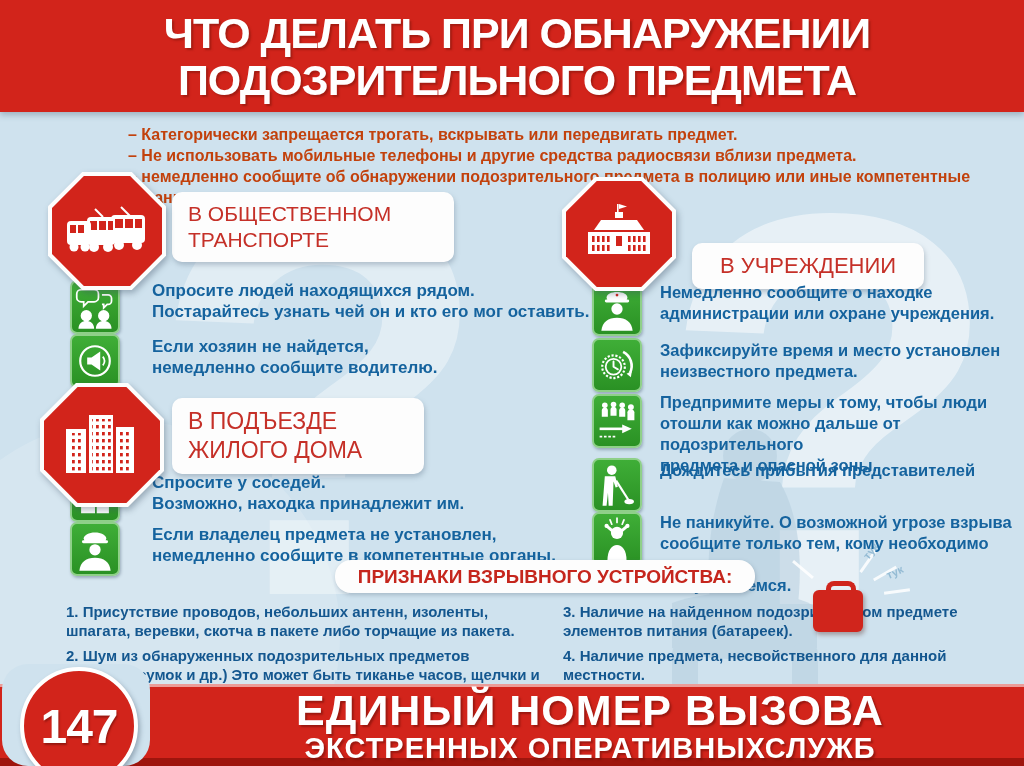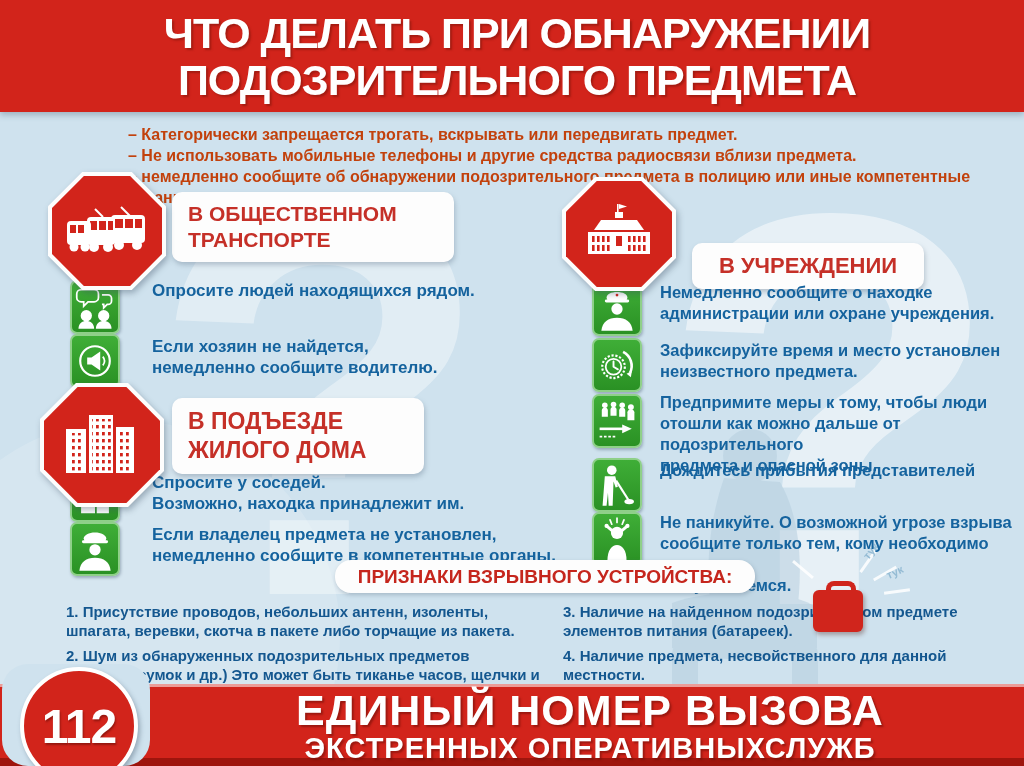--- a/index.html
+++ b/index.html
@@ -25,21 +25,21 @@
   
   .oct{position:absolute;z-index:3;filter:drop-shadow(2px 3px 3px rgba(60,80,100,.4));}
   .oct .outer{clip-path:polygon(29% 0%,71% 0%,100% 29%,100% 71%,71% 100%,29% 100%,0% 71%,0% 29%);background:#fdfdfd;width:100%;height:100%;position:absolute;}
   .oct .inner{clip-path:polygon(29% 0%,71% 0%,100% 29%,100% 71%,71% 100%,29% 100%,0% 71%,0% 29%);background:#d2241b;position:absolute;left:4px;top:4px;right:4px;bottom:4px;display:flex;align-items:center;justify-content:center;}
   .oct-transport{left:48px;top:172px;width:118px;height:118px;}
   .oct-residential{left:40px;top:383px;width:124px;height:124px;}
   .oct-institution{left:562px;top:177px;width:114px;height:114px;}
 
   
   .glabel{position:absolute;z-index:2;background:#fdfdfd;border-radius:10px;box-shadow:1px 3px 5px rgba(90,110,130,.35);padding:9px 16px;}
-  .glabel .l{color:#c53028;font-weight:bold;}
+  .glabel .l{color:#c53028;font-weight:normal;}
   .glabel-transport{left:172px;top:192px;width:250px;}
   .glabel-transport .l{font-size:21px;line-height:26px;}
   .glabel-residential{left:172px;top:398px;width:220px;}
   .glabel-residential .l{font-size:23px;line-height:29px;}
   .glabel-institution{left:692px;top:196px;width:200px;text-align:center;margin-top:47px;}
   .glabel-institution .l{font-size:22px;line-height:28px;}
 
   
   .gicon{position:absolute;z-index:2;width:46px;height:50px;background:linear-gradient(180deg,#3fae37,#2a9124);border:2px solid #8fd089;border-radius:7px;box-shadow:1px 2px 3px rgba(70,90,110,.4);display:flex;align-items:center;justify-content:center;}
   .gicon svg{width:40px;height:44px;}
@@ -137,20 +137,21 @@
       <path d="M7 5h15a5 5 0 0 1 5 5v4a5 5 0 0 1-5 5h-7l-5 5v-5H7a5 5 0 0 1-5-5v-4a5 5 0 0 1 5-5z" fill="none" stroke="#fff" stroke-width="2"></path>
       <path d="M31 11h7a4 4 0 0 1 4 4v3a4 4 0 0 1-4 4h-1l-4 4v-4h-2" fill="none" stroke="#fff" stroke-width="2"></path>
       <circle cx="13" cy="35" r="6.5" fill="#fff"></circle>
       <circle cx="33" cy="35" r="6.5" fill="#fff"></circle>
       <path d="M4 50c0-6 4-9 9-9s9 3 9 9z" fill="#fff"></path>
       <path d="M24 50c0-6 4-9 9-9s9 3 9 9z" fill="#fff"></path>
     </svg>
   </div>
   <div class="item" style="left:152px;top:280px;">
     <div>Опросите людей находящихся рядом.</div>
+    <div>Постарайтесь узнать чей он и кто его мог оставить.</div>
   </div>
 
   <div class="gicon" style="left:70px;top:334px;">
     <svg viewBox="0 0 46 50">
       <circle cx="23" cy="25" r="17" fill="none" stroke="#fff" stroke-width="2.5"></circle>
       <path d="M29 14l-10 7h-5v8h5l10 7z" fill="#fff"></path>
       <path d="M32 20a8 8 0 0 1 0 10" fill="none" stroke="#fff" stroke-width="2"></path>
     </svg>
   </div>
   <div class="item" style="left:152px;top:336px;">
@@ -351,20 +352,20 @@
   <span class="tick" style="left:862px;top:545px;transform:rotate(-50deg);">тук</span>
   <span class="tick" style="left:886px;top:566px;transform:rotate(-25deg);">тук</span>
   <div class="bag">
     <div class="handle"></div>
   </div>
 
   <div class="footer"></div>
   <div class="footer-darkedge"></div>
   <div class="blue-corner"></div>
   <div class="badge-112">
-    <div class="n">112</div>
+    <div class="n">147</div>
   </div>
   <div class="footer-text">
     <div class="f1">ЕДИНЫЙ НОМЕР ВЫЗОВА</div>
     <div class="f2">ЭКСТРЕННЫХ ОПЕРАТИВНЫХСЛУЖБ</div>
   </div>
 
 </div>
 
 </body></html>

